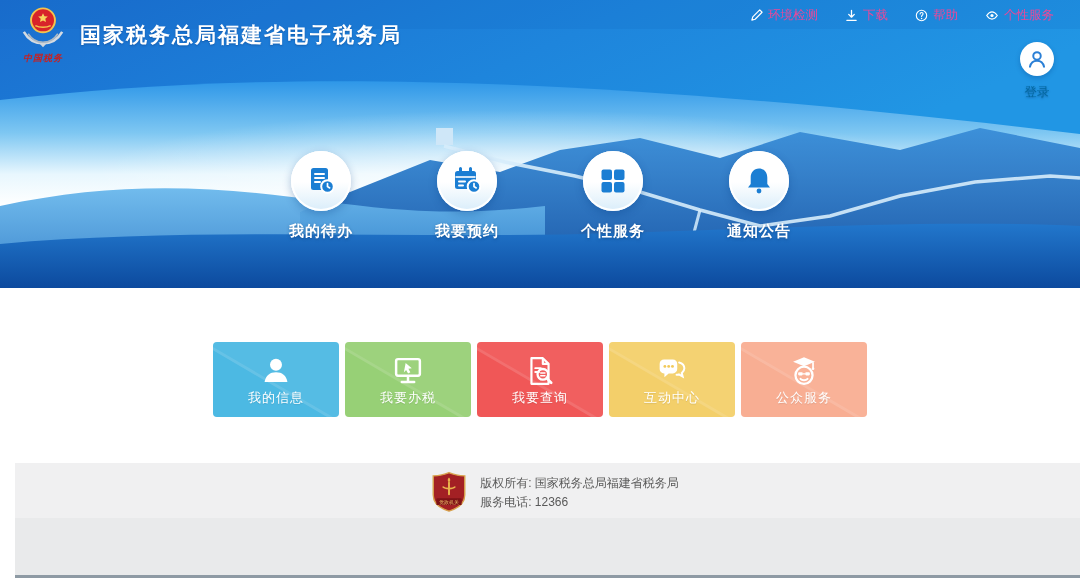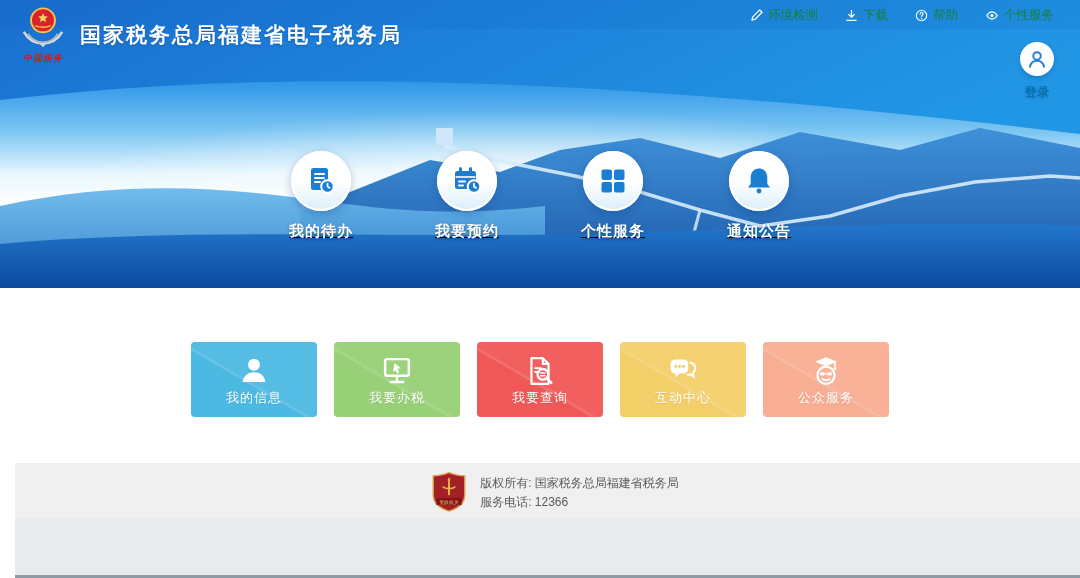--- a/index.html
+++ b/index.html
@@ -4,49 +4,49 @@
 <style>
   * { margin:0; padding:0; box-sizing:border-box; }
   body { background:#ffffff; font-family:"Liberation Sans", sans-serif; }
   .page { position:relative; width:1080px; height:578px; overflow:hidden; background:#fff; }
 
   
   .hero { position:absolute; top:0; left:0; width:1080px; height:288px; overflow:hidden; }
   .hero-bg { position:absolute; inset:0; width:100%; height:100%; display:block; }
 
   .topbar { position:absolute; top:0; left:0; right:0; height:30px; display:flex; align-items:center;
-            justify-content:flex-end; gap:27px; padding-right:26px; color:#15803d; font-size:12.5px; }
+            justify-content:flex-end; gap:27px; padding-right:26px; color:#ec4899; font-size:12.5px; }
   .toplink { display:flex; align-items:center; gap:5px; cursor:pointer; white-space:nowrap; }
   .toplink svg { display:block; }
 
   .brand { position:absolute; left:16px; top:5px; display:flex; align-items:center; gap:10px; }
   .logo { width:54px; text-align:center; }
   .logo-caption { font-family:"Liberation Serif", serif; font-size:9px; font-weight:bold;
                   color:#c9201f; letter-spacing:1px; margin-top:-3px; font-style:italic; }
   .site-title { font-size:21px; font-weight:bold; color:#fff; letter-spacing:2px;
                 text-shadow:0 1px 2px rgba(0,40,100,.35); }
 
   .login { position:absolute; right:20px; top:42px; width:46px; text-align:center; cursor:pointer; }
   .avatar { width:34px; height:34px; border-radius:50%; background:#fff; margin:0 auto;
             display:flex; align-items:center; justify-content:center;
             box-shadow:0 2px 5px rgba(8,61,130,.3); }
   .login-label { margin-top:8px; color:#0369a1; font-size:12.5px; text-shadow:0 1px 2px rgba(6,52,110,.5); }
 
-  .quick-row { position:absolute; left:0; right:0; top:151px; display:flex; justify-content:center; gap:52px;text-decoration:underline; }
+  .quick-row { position:absolute; left:0; right:0; top:151px; display:flex; justify-content:center; gap:52px; }
   .quick-item { width:94px; display:flex; flex-direction:column; align-items:center; cursor:pointer; }
   .quick-circle { width:60px; height:60px; border-radius:50%;
                   background:linear-gradient(180deg, #ffffff 52%, #d9edfa);
                   box-shadow:0 3px 9px rgba(8,61,130,.30), inset 0 0 0 2px rgba(255,255,255,.95);
                   display:flex; align-items:center; justify-content:center; }
   .quick-label { margin-top:11px; color:#fff; font-size:15px; font-weight:bold; letter-spacing:1px;
                  text-shadow:0 1px 3px rgba(6,52,110,.55); }
 
   
   .cards-section { position:absolute; top:288px; left:0; width:1080px; height:175px; background:#fff; }
-  .cards-row { display:flex; justify-content:center; gap:17px; padding-top:54px; }
+  .cards-row { display:flex; justify-content:center; gap:6px; padding-top:54px; }
   .card { position:relative; width:126px; height:75px; border-radius:4px; overflow:hidden; cursor:pointer;
           display:flex; flex-direction:column; align-items:center; }
   .card::before { content:""; position:absolute; top:0; right:0; width:0; height:0; border-style:solid;
                   border-width:0 140px 82px 0; border-color:transparent rgba(255,255,255,.15) transparent transparent; }
   .card::after  { content:""; position:absolute; bottom:0; left:0; width:0; height:0; border-style:solid;
                   border-width:70px 0 0 120px; border-color:transparent transparent transparent rgba(255,255,255,.10); }
   .card-1 { --card:#38b1e0; background:#38b1e0; }
   .card-2 { --card:#8ccb67; background:#8ccb67;font-family:Liberation Serif, serif; }
   .card-3 { --card:#8b9edd; background:#ef4444; }
   .card-4 { --card:#f2ca5a; background:#f2ca5a; }

